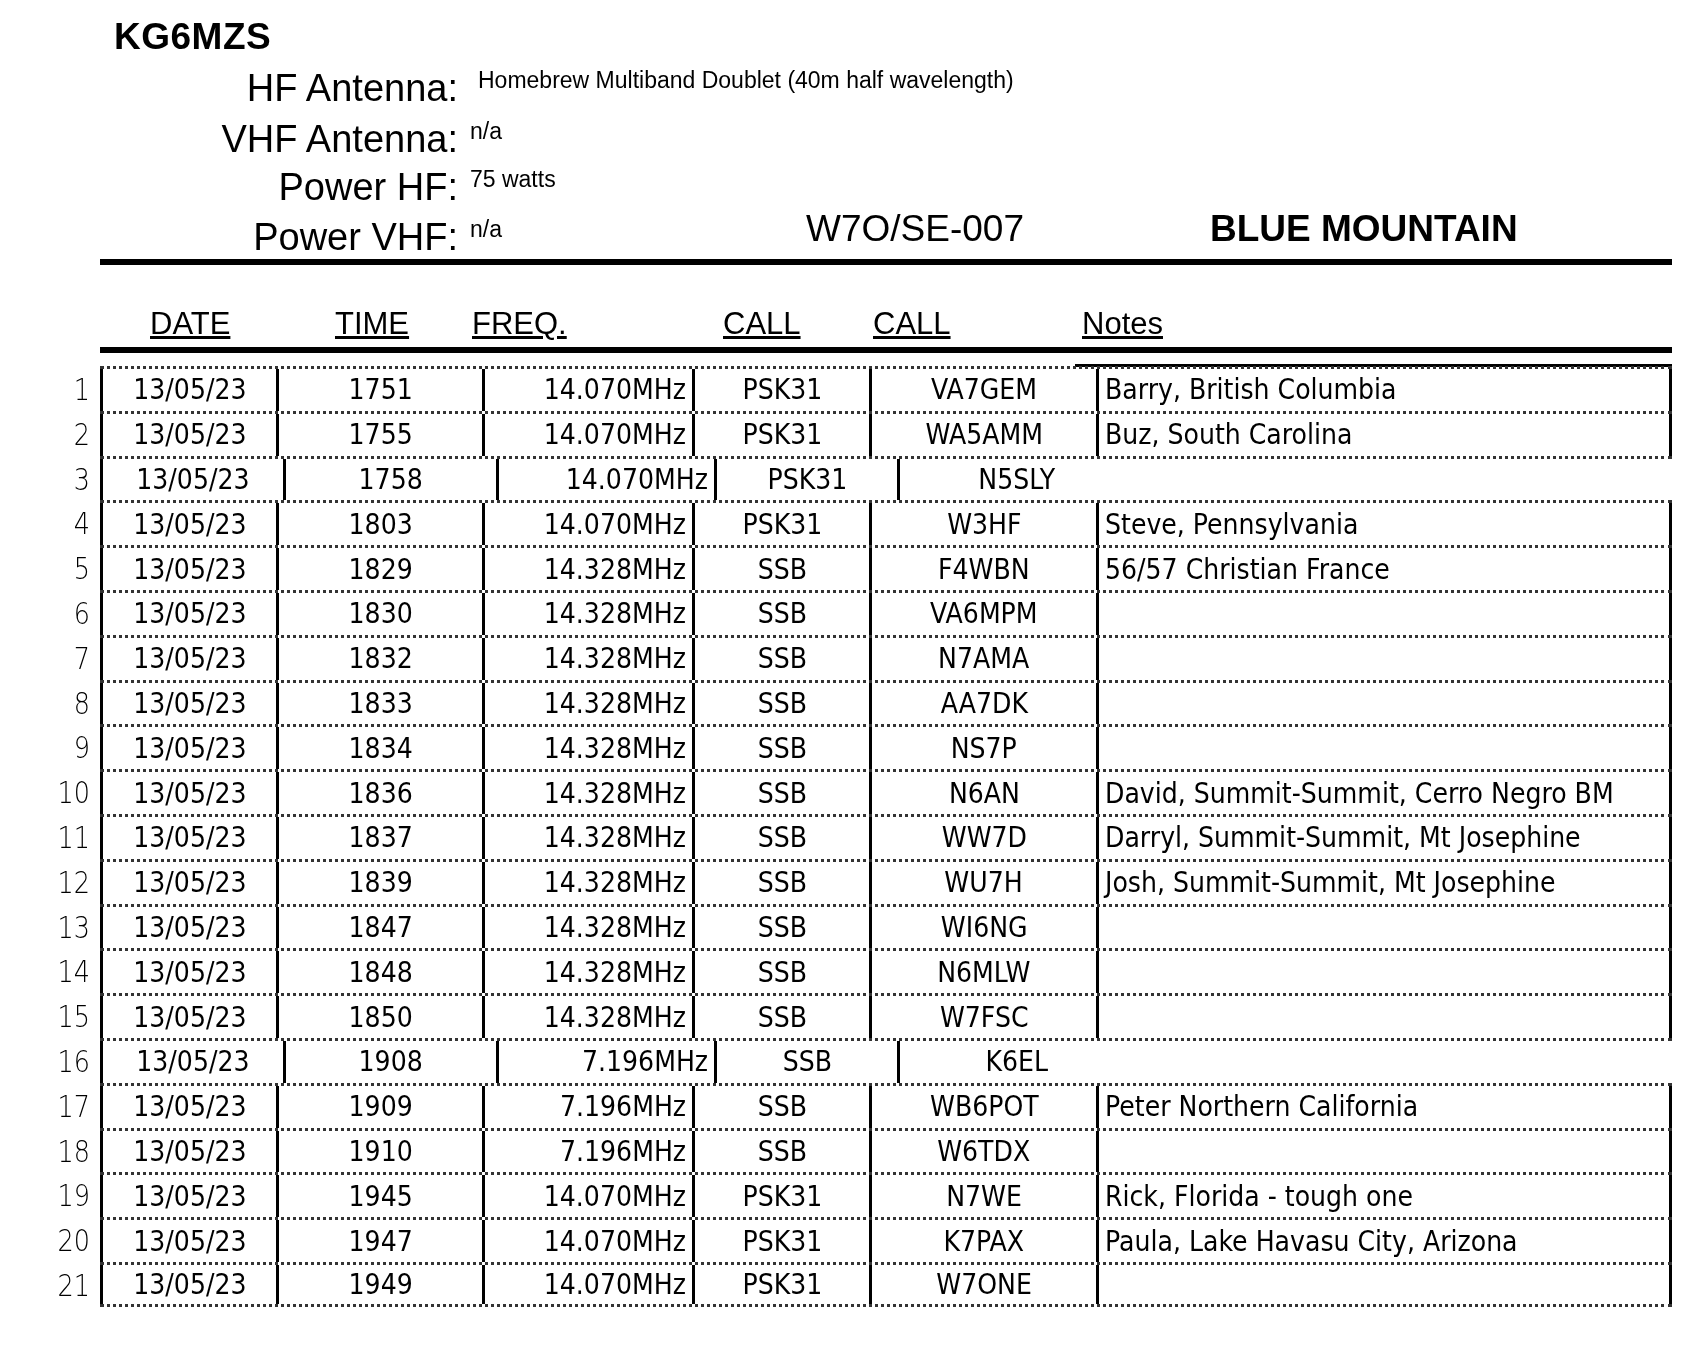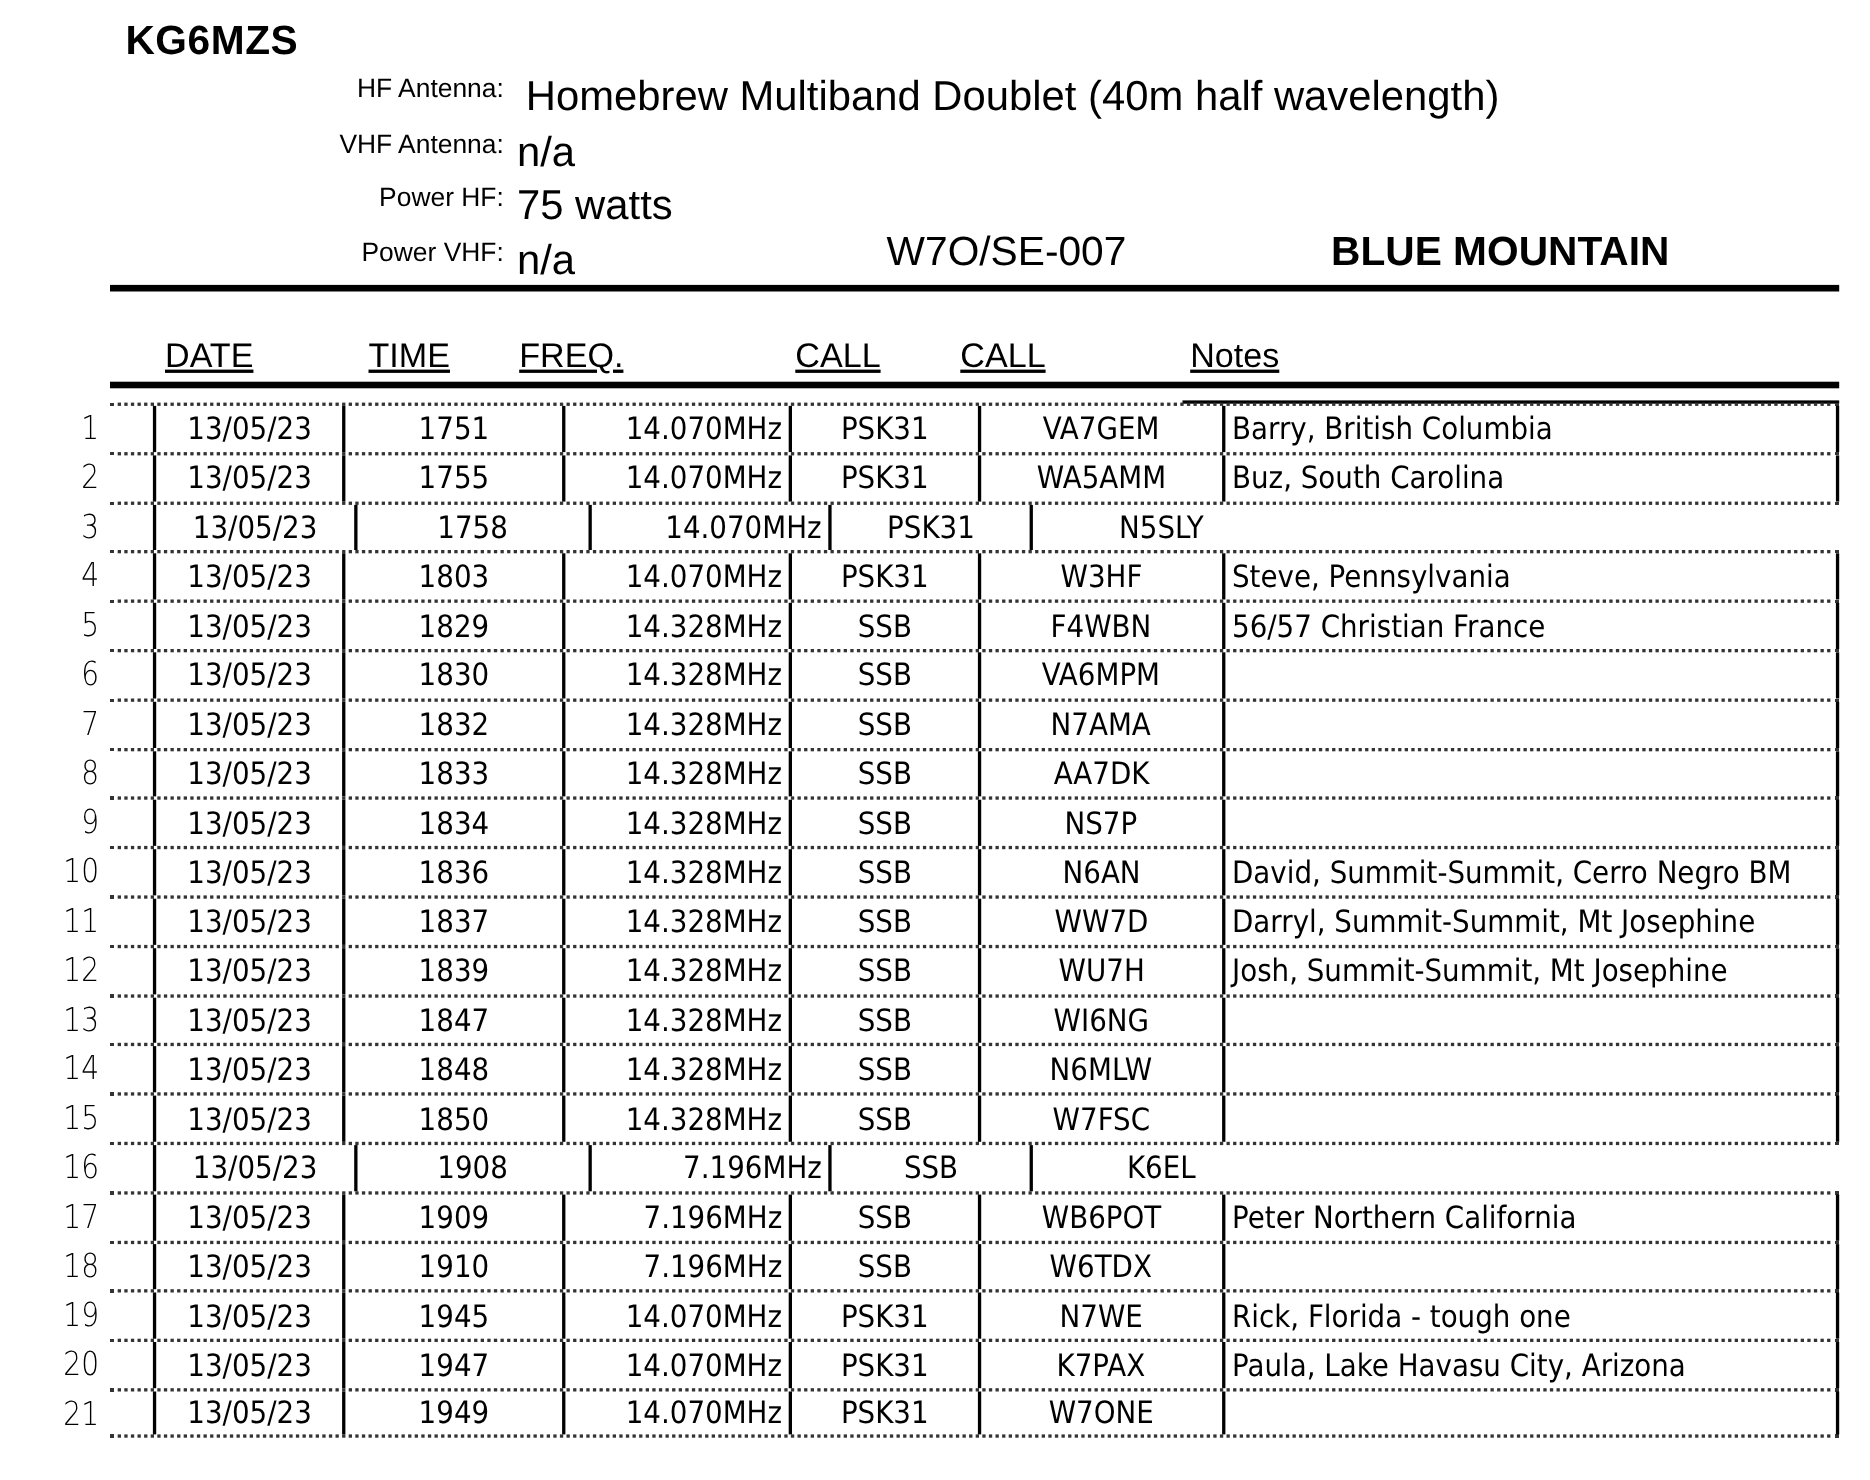--- a/index.html
+++ b/index.html
@@ -19,28 +19,28 @@
       position: absolute;
       left: 114px;
       top: 16px;
       font-size: 37px;
       font-weight: bold;
       letter-spacing: 0.5px;
     }
     .meta-label {
       position: absolute;
       right: 1242px;
-      font-size: 24px;
+      font-size: 38px;
       text-align: right;
       white-space: nowrap;
     }
     .meta-value {
       position: absolute;
       left: 470px;
-      font-size: 38px;
+      font-size: 23px;
       white-space: nowrap;
     }
     .summit-ref {
       position: absolute;
       left: 806px;
       top: 208px;
       font-size: 37px;
       white-space: nowrap;
     }
     .summit-name {
@@ -101,21 +101,21 @@
       font-size: 28px;
       white-space: nowrap;
       overflow: hidden;
       border-left: 3px solid #000;
       font-family: "DejaVu Sans", sans-serif;
     }
     .cell .txt {
       display: inline-block;
       transform: scaleX(0.9);
     }
-    .c-date { width: 183px; justify-content: center; margin-left: 39px; }
+    .c-date { width: 183px; justify-content: center; }
     .c-time { width: 213px; justify-content: center; }
     .c-freq { width: 218px; justify-content: flex-end; padding-right: 6px; }
     .c-freq .txt { transform-origin: right center; }
     .c-mode { width: 183px; justify-content: center; }
     .c-call { width: 236px; justify-content: center; }
     .c-notes { width: 597px; justify-content: flex-start; padding-left: 6px; border-right: 3px solid #000; }
     .c-notes .txt { transform-origin: left center; }
     .notes-top {
       position: absolute;
       left: 1075px;

